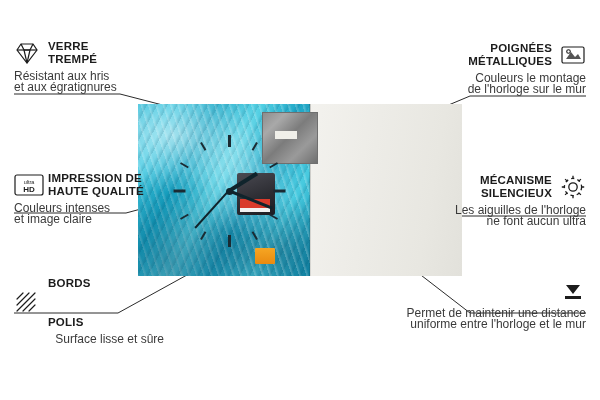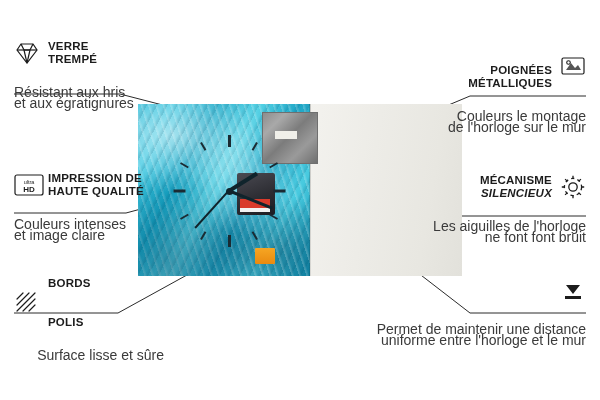--- a/index.html
+++ b/index.html
@@ -101,21 +101,21 @@
   .pin { position: absolute; left: 50%; top: 50%; width: 7px; height: 7px; margin: -3.5px 0 0 -3.5px;
          background: #10242c; border-radius: 50%; }
 
   
   .callout { position: absolute; }
   .callout .title {
     font-size: 11.5px; font-weight: bold; color: #1c1c1c; letter-spacing: .2px;
     line-height: 13px; text-transform: uppercase;
   }
   .callout .desc {
-    font-size: 14px; color: #3a3a3a; line-height: 10.5px; margin-top: 21px;
+    font-size: 12px; color: #3a3a3a; line-height: 10.5px; margin-top: 5px;
   }
   .callout.right { text-align: right; }
   .head { display: flex; align-items: center; gap: 8px; }
   .callout.right .head { justify-content: flex-end; }
   .ico { width: 26px; height: 26px; flex: 0 0 26px; display: block; }
   .ico svg { display: block; }
 
   .dot { position: absolute; width: 7px; height: 7px; border-radius: 50%;
          background: #ffffff; border: 1.5px solid #2b2b2b; }
 </style>
@@ -233,56 +233,56 @@
       <span style="line-height:12px;">
         <span class="title" style="display:block;">BORDS</span>
         <span class="title" style="display:block;margin-top:26px;">POLIS</span>
       </span>
     </div>
     <div class="desc" style="white-space:pre-line;text-align:right;">Surface lisse et sûre</div>
   </div>
 
   <div class="callout right" style="right:14px; top:42px; width:180px;">
     <div class="head">
-      <span style="line-height:12px;margin-top:22px;">
+      <span style="line-height:12px;">
         <span class="title" style="display:block;">POIGNÉES</span>
         <span class="title" style="display:block;">MÉTALLIQUES</span>
       </span>
       <span class="ico">
         <svg viewBox="0 0 26 26" width="26" height="26">
           <rect x="2" y="5" width="22" height="16" rx="1.5" fill="none" stroke="#1c1c1c" stroke-width="1.2"></rect>
           <path d="M6 17 L11 10 L15 15 L18 12 L21 17 Z" fill="#1c1c1c" opacity=".75"></path>
           <circle cx="8.5" cy="9.5" r="1.8" fill="none" stroke="#1c1c1c" stroke-width="1.1"></circle>
         </svg>
       </span>
     </div>
     <div class="desc" style="white-space:pre-line;">Couleurs le montage
 de l'horloge sur le mur</div>
   </div>
 
   <div class="callout right" style="right:14px; top:174px; width:190px;">
     <div class="head">
       <span style="line-height:12px;">
         <span class="title" style="display:block;">MÉCANISME</span>
-        <span class="title" style="display:block;font-style:italic;">SILENCIEUX</span>
+        <span class="title" style="display:block;">SILENCIEUX</span>
       </span>
       <span class="ico">
         <svg viewBox="0 0 26 26" width="26" height="26">
           <g fill="none" stroke="#1c1c1c" stroke-width="1.3">
             <circle cx="13" cy="13" r="4.2"></circle>
             <path d="M13 1.8 L13 5 M13 21 L13 24.2 M1.8 13 L5 13 M21 13 L24.2 13
                      M5.1 5.1 L7.4 7.4 M18.6 18.6 L20.9 20.9
                      M20.9 5.1 L18.6 7.4 M7.4 18.6 L5.1 20.9"></path>
             <circle cx="13" cy="13" r="8.6" stroke-dasharray="3.2 3.2"></circle>
           </g>
         </svg>
       </span>
     </div>
     <div class="desc" style="white-space:pre-line;">Les aiguilles de l'horloge
-ne font font bruit</div>
+ne font aucun ultra</div>
   </div>
 
   <div class="callout right" style="right:14px; top:277px; width:210px;">
     <div class="head">
       <span class="ico">
         <svg viewBox="0 0 26 26" width="26" height="26">
           <path d="M13 3 L13 14 M13 17 L6 8 L20 8 Z" fill="#1c1c1c" stroke="none"></path>
           <rect x="5" y="19" width="16" height="3" fill="#1c1c1c"></rect>
         </svg>
       </span>

